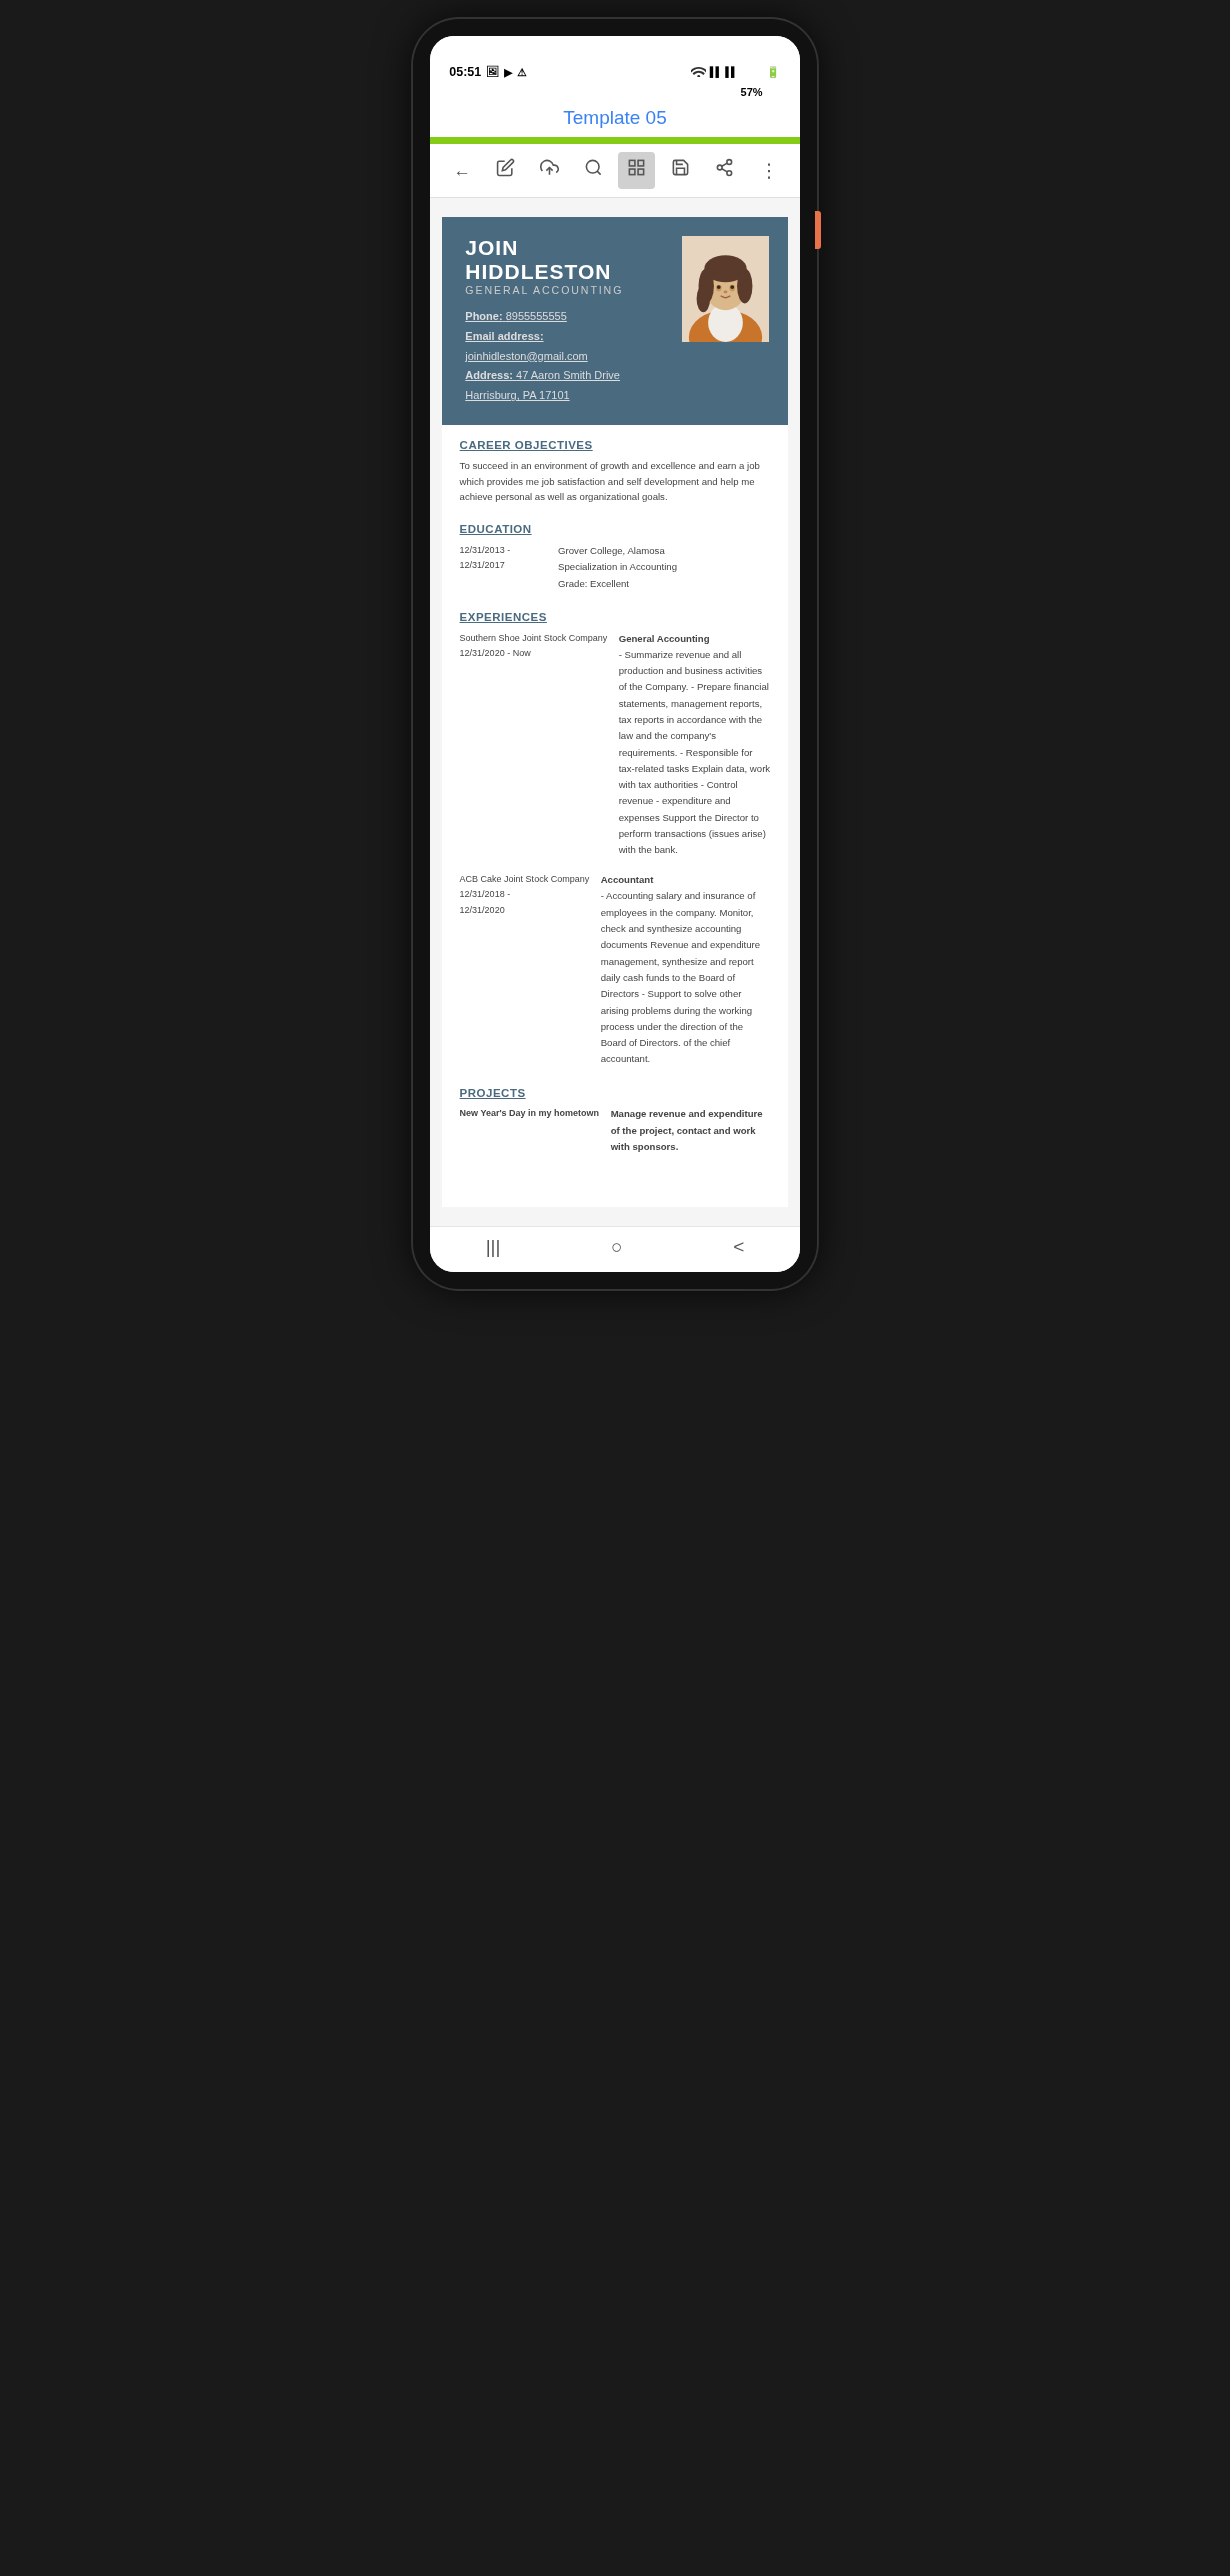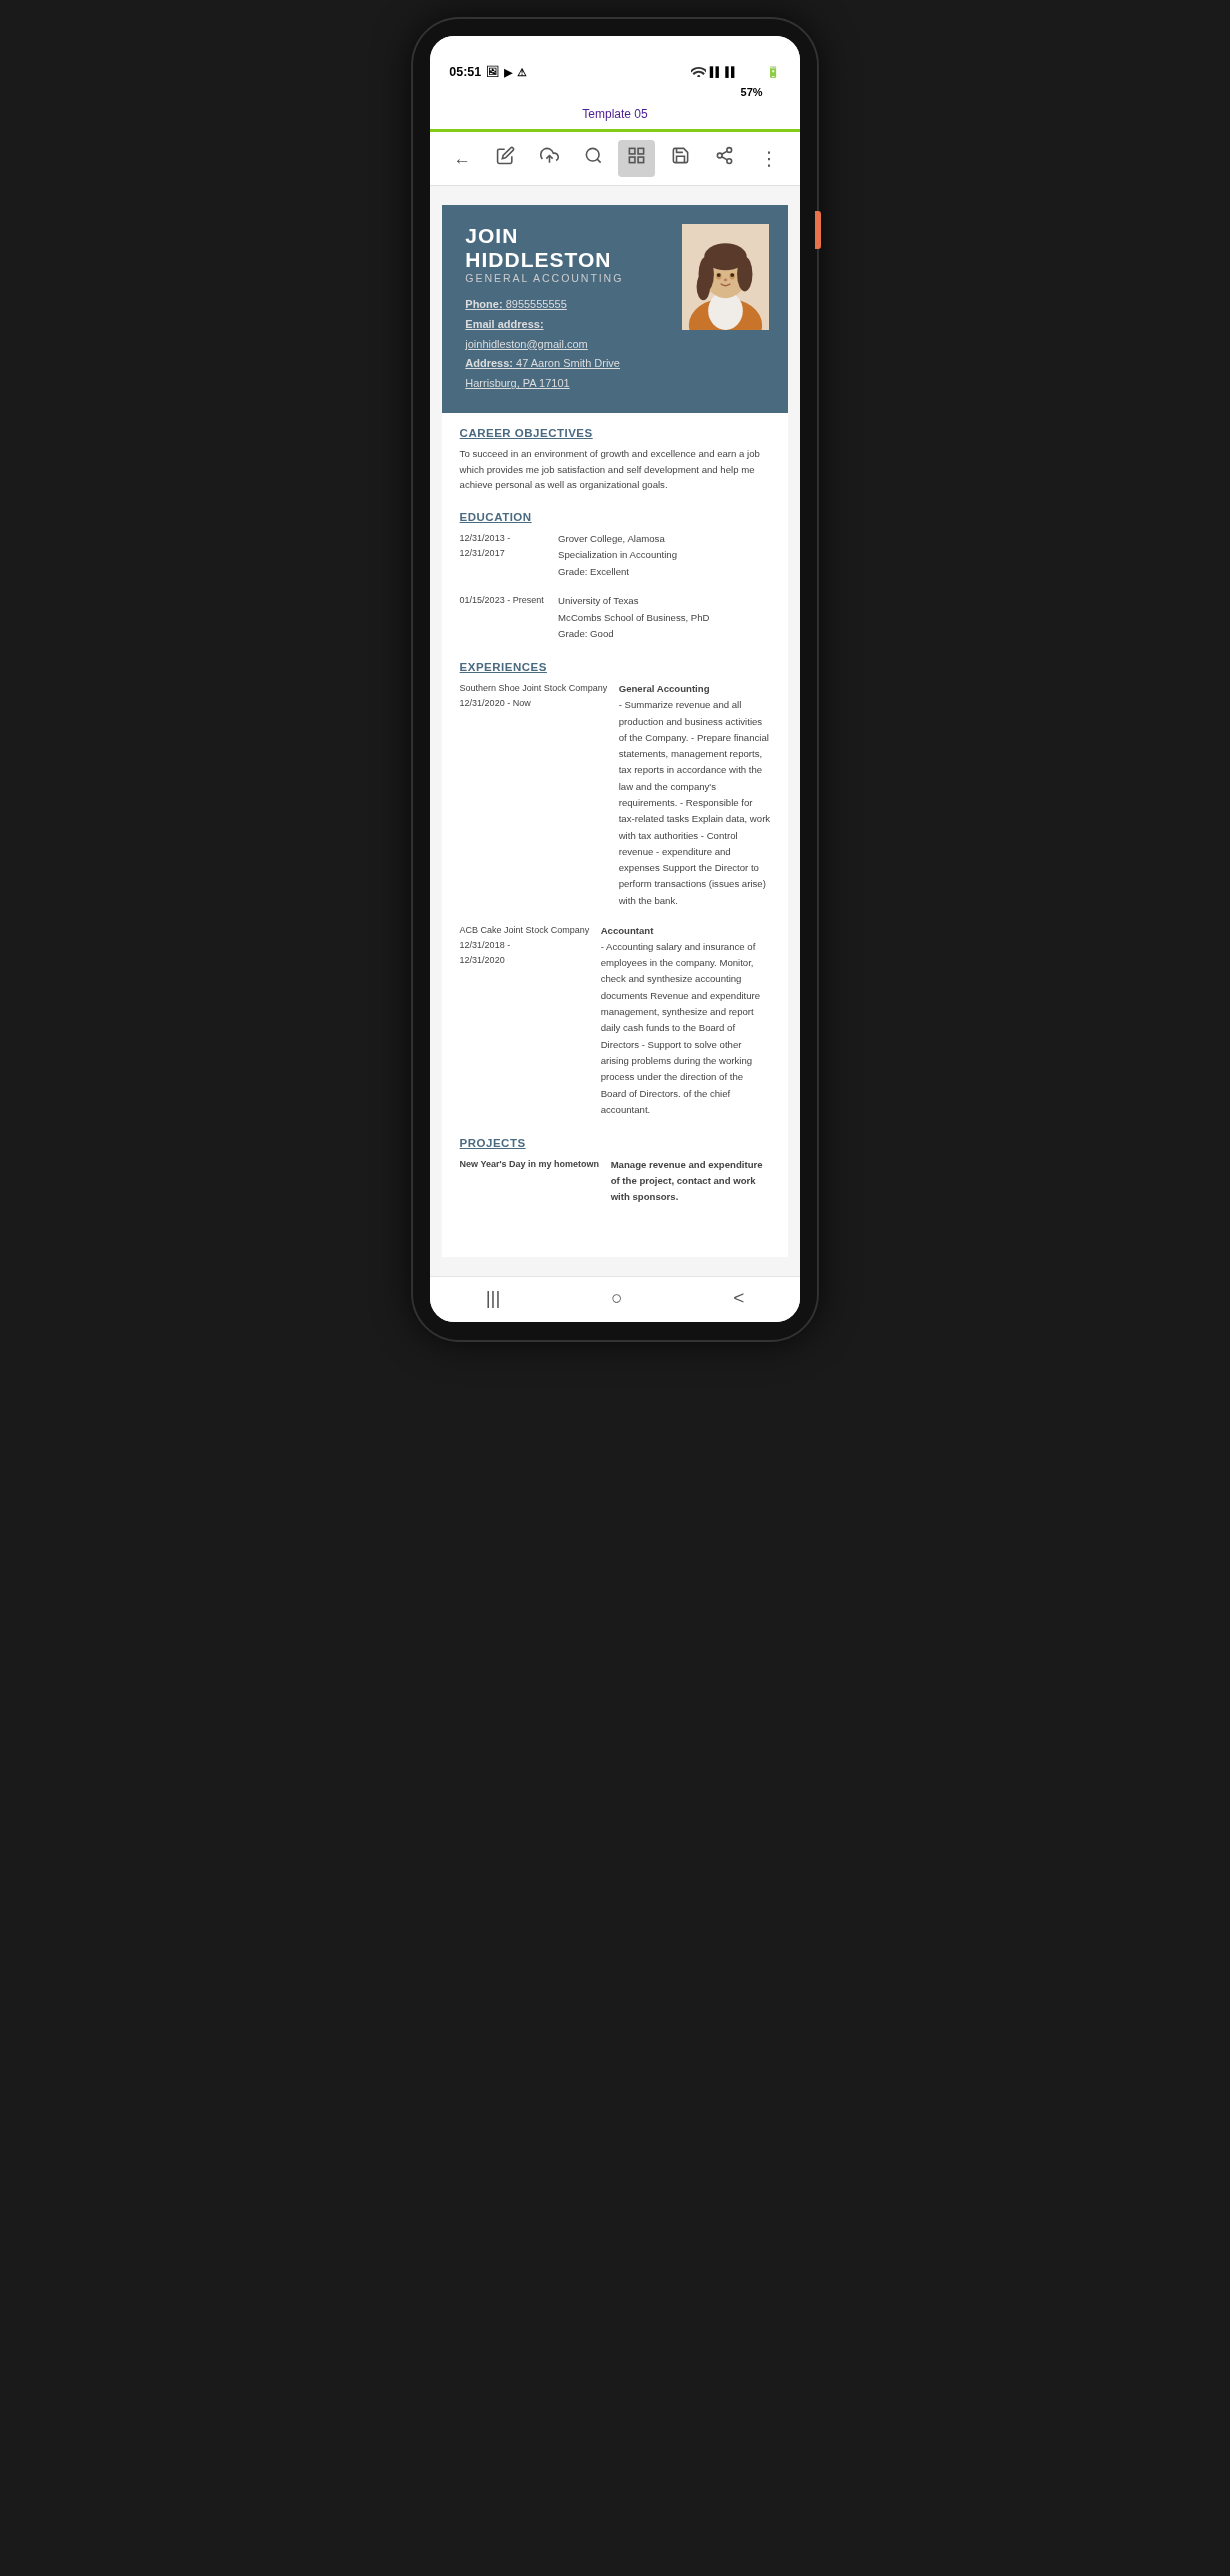--- a/index.html
+++ b/index.html
@@ -37,23 +37,23 @@
       font-size: 12.5px;
       font-weight: bold;
     }
     .status-left { display: flex; align-items: center; gap: 4.8px; }
     .status-right { display: flex; align-items: center; gap: 3.8px; font-size: 11.5px; }
     
     .top-bar {
       background: #fff;
       text-align: center;
       padding: 3.8px 0 7.7px;
-      font-size: 12px;
-      color: #4c1d95;
-      border-bottom: 3px solid #84cc16;
+      font-size: 19px;
+      color: #3b82f6;
+      border-bottom: 7px solid #84cc16;
     }
     
     .toolbar {
       display: flex;
       align-items: center;
       justify-content: space-around;
       padding: 7.7px 9.6px;
       background: #fff;
       border-bottom: 1px solid #e0e0e0;
     }
@@ -347,28 +347,20 @@
           <div class="section">
             <div class="section-title">EDUCATION</div>
             <div class="edu-row">
               <div class="edu-date">12/31/2013 -<br>12/31/2017</div>
               <div class="edu-detail">
                 <span>Grover College, Alamosa</span><br>
                 <span>Specialization in Accounting</span><br>
                 <span>Grade: Excellent</span>
               </div>
             </div>
-            <div class="edu-row">
-              <div class="edu-date">01/15/2023 - Present</div>
-              <div class="edu-detail">
-                <span>University of Texas</span><br>
-                <span>McCombs School of Business, PhD</span><br>
-                <span>Grade: Good</span>
-              </div>
-            </div>
           </div>
 
           <div class="section">
             <div class="section-title">EXPERIENCES</div>
             <div class="exp-row">
               <div class="exp-date">
                 Southern Shoe Joint Stock Company<br>12/31/2020 - Now
               </div>
               <div class="exp-detail">
                 <strong>General Accounting</strong><br>

